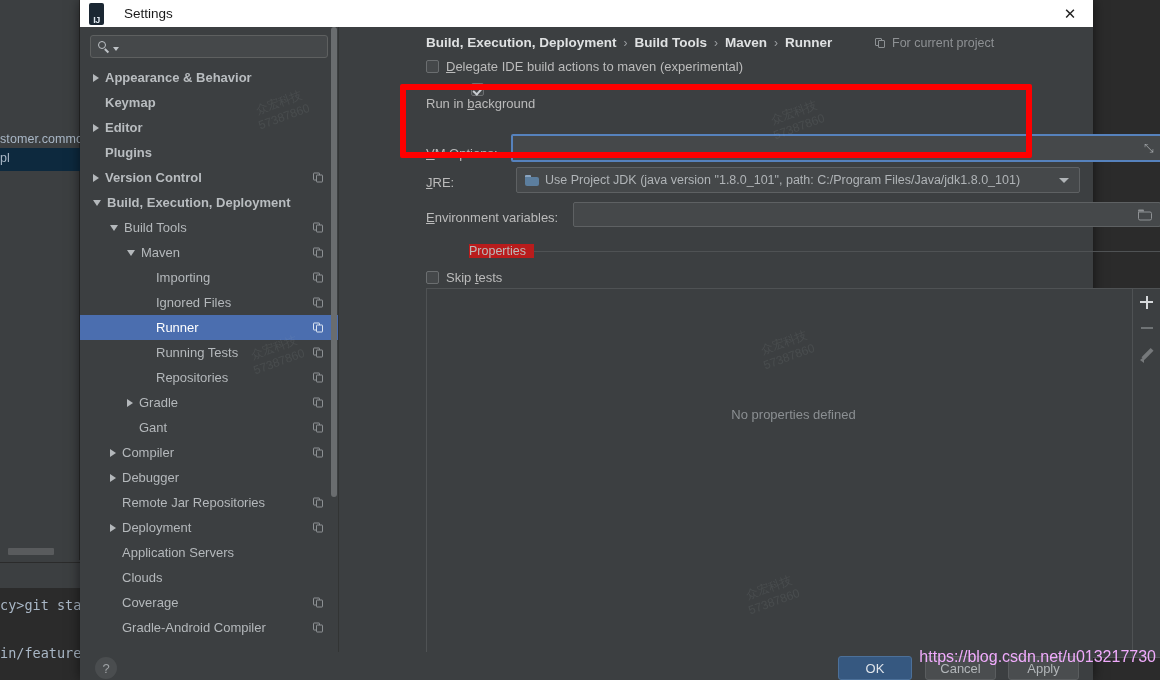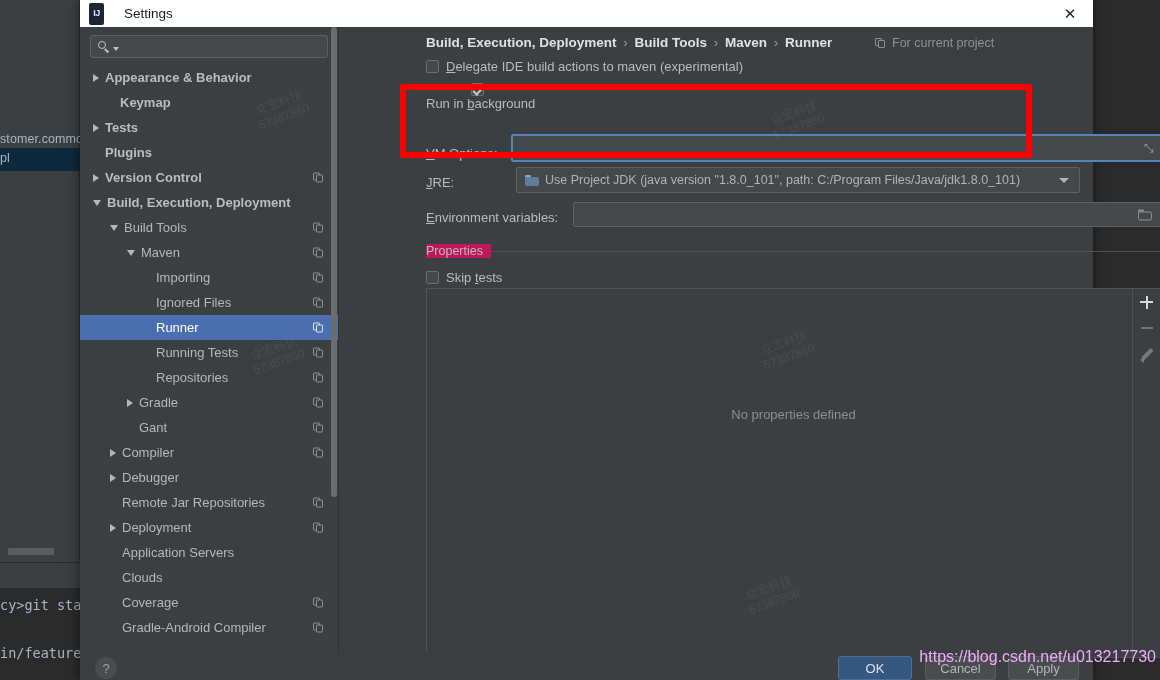--- a/index.html
+++ b/index.html
@@ -64,21 +64,21 @@
     background: #3c3f41;
     box-shadow: 0 0 12px rgba(0,0,0,.55);
   }
   .titlebar {
     position: absolute; left: 0; top: 0; width: 1013px; height: 27px;
     background: #ffffff; display: flex; align-items: center;
   }
   .tb-icon {
     margin-left: 9px; width: 15px; height: 22px; border-radius: 2px;
     background: #1b2733; position: relative; flex: none;
-    display: flex; align-items: center; justify-content: center;
+    display: flex; align-items: flex-end; justify-content: center;
   }
   .tb-icon span {
     color: #dfe7ef; font-size: 9px; font-weight: bold; line-height: 1;
     letter-spacing: -.5px;
   }
   .tb-title {
     margin-left: 20px; color: #1a1a1a; font-size: 13.5px;
   }
   .tb-close {
     position: absolute; right: 0; top: 0; width: 46px; height: 27px;
@@ -244,22 +244,22 @@
     background: #5c7e9e; border-radius: 0 2px 2px 2px;
   }
   .combo-text { color: #b0b4b7; font-size: 12.5px; white-space: nowrap; overflow: hidden; }
   .combo-arrow {
     position: absolute; right: 10px; top: 50%; margin-top: -2px;
     width: 0; height: 0; border-left: 5px solid transparent;
     border-right: 5px solid transparent; border-top: 5px solid #b0b4b7;
   }
 
   .group-label {
-    position: absolute; color: #bbbbbb; font-size: 12.5px; background: #be185d;
-    padding-right: 8px; z-index: 2;
+    position: absolute; color: #bbbbbb; font-size: 12.5px; background: #b91c1c;
+    padding-right: 8px; z-index: 2; margin-left: 43px;
   }
   .group-line {
     position: absolute; height: 1px; background: #4f5254;
   }
 
   .prop-panel {
     position: absolute; background: #3c3f41; border: 1px solid #4f5254;
   }
   .prop-empty {
     position: absolute; width: 100%; text-align: center;
@@ -367,27 +367,27 @@
           </div>
           <div class="mag-caret"></div>
           <input class="search-input" type="text" value="" style="">
         </div>
       </div>
       <div class="tree" id="tree">
           <div class="tree-item bold" style="padding-left: 13px;">
             <span class="arrow right"></span>
             <span>Appearance &amp; Behavior</span>
           </div>
-          <div class="tree-item bold" style="padding-left: 28px;">
+          <div class="tree-item bold" style="padding-left: 13px;">
             <span class="arrow none"></span>
             <span>Keymap</span>
           </div>
           <div class="tree-item bold" style="padding-left: 13px;">
             <span class="arrow right"></span>
-            <span>Tests</span>
+            <span>Editor</span>
           </div>
           <div class="tree-item bold" style="padding-left: 13px;">
             <span class="arrow none"></span>
             <span>Plugins</span>
           </div>
           <div class="tree-item bold" style="padding-left: 13px;">
             <span class="arrow right"></span>
             <span>Version Control</span>
             <span class="copy-badge">
               <i class="b1"></i>

